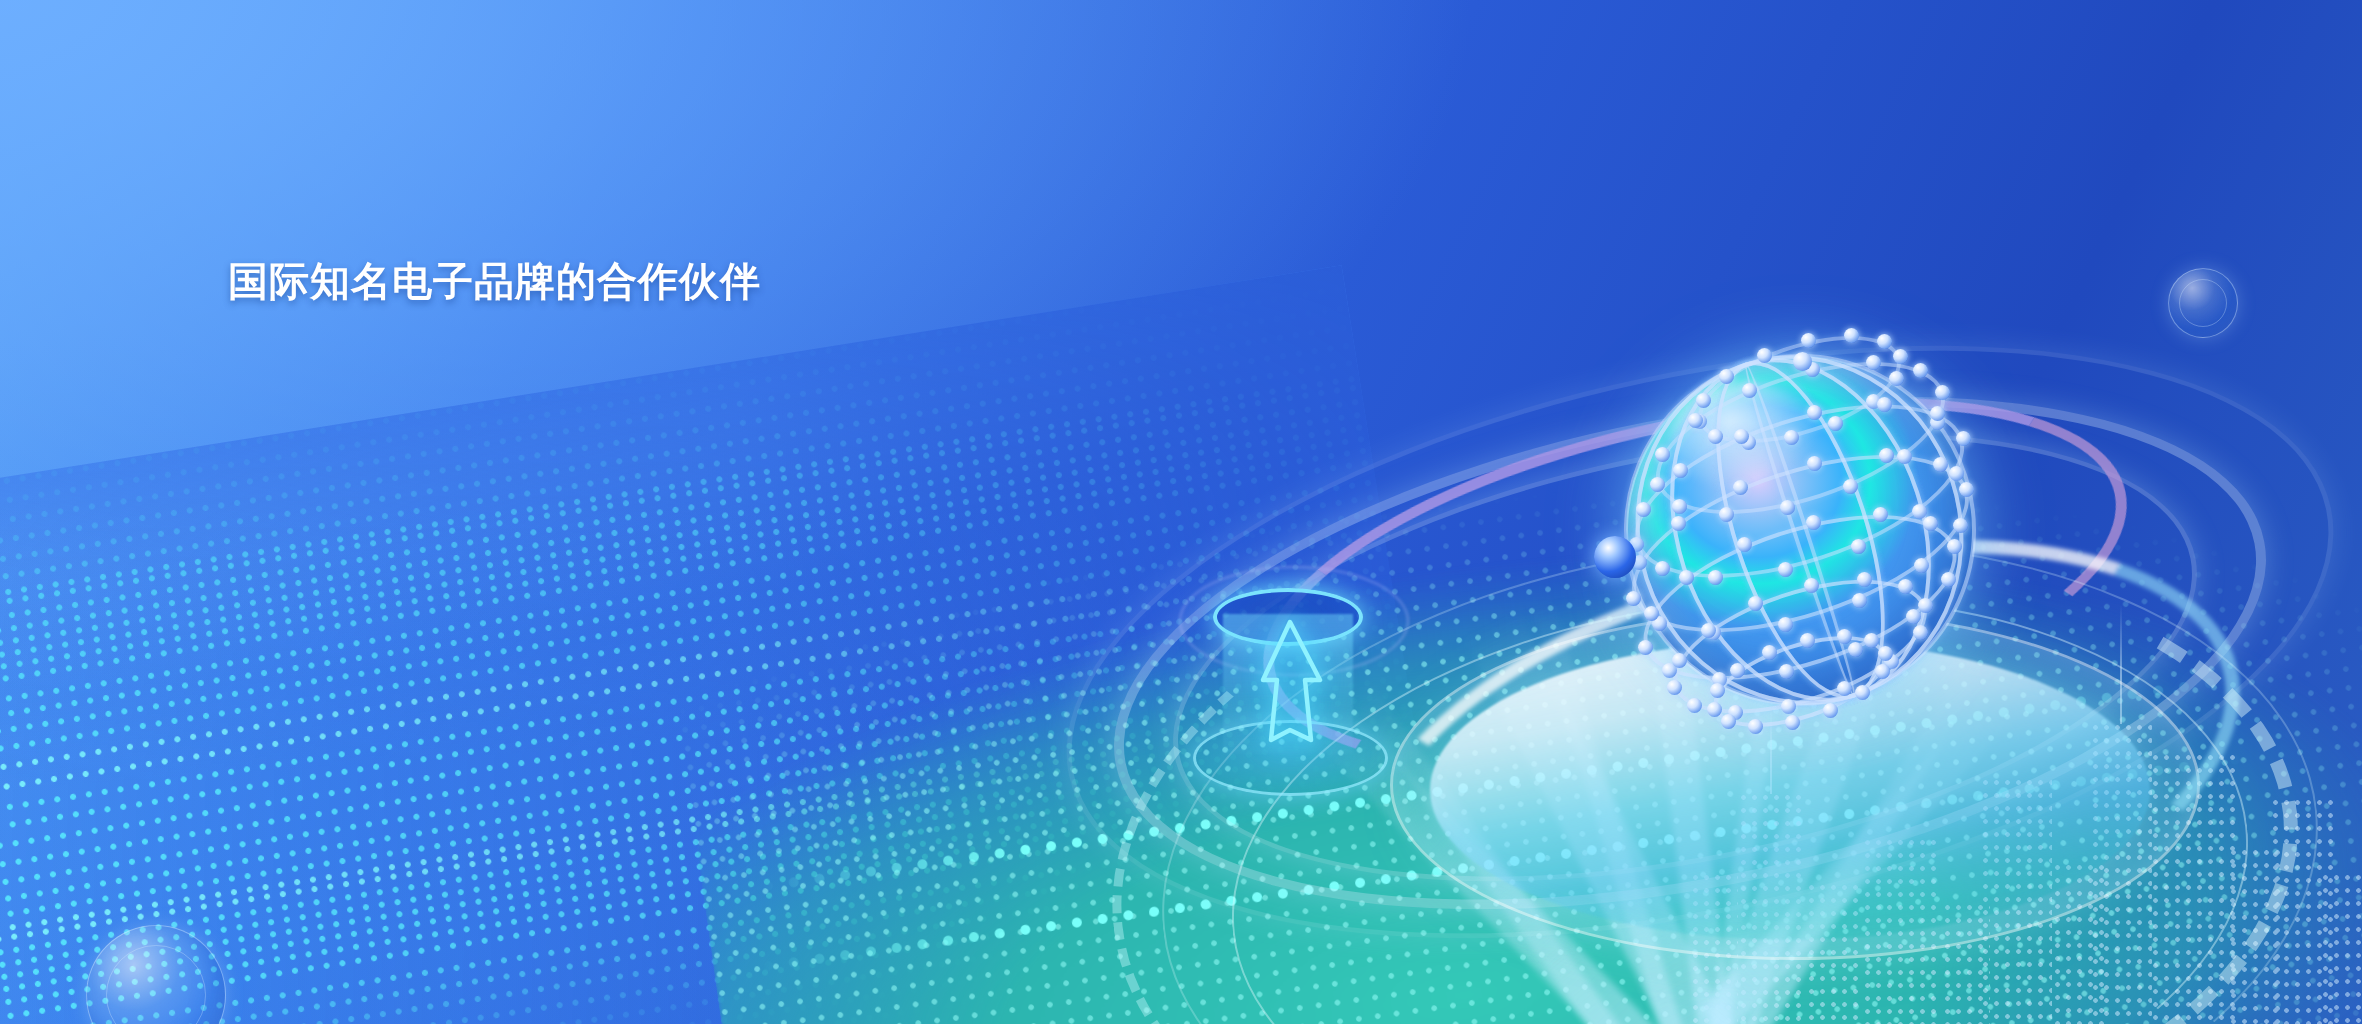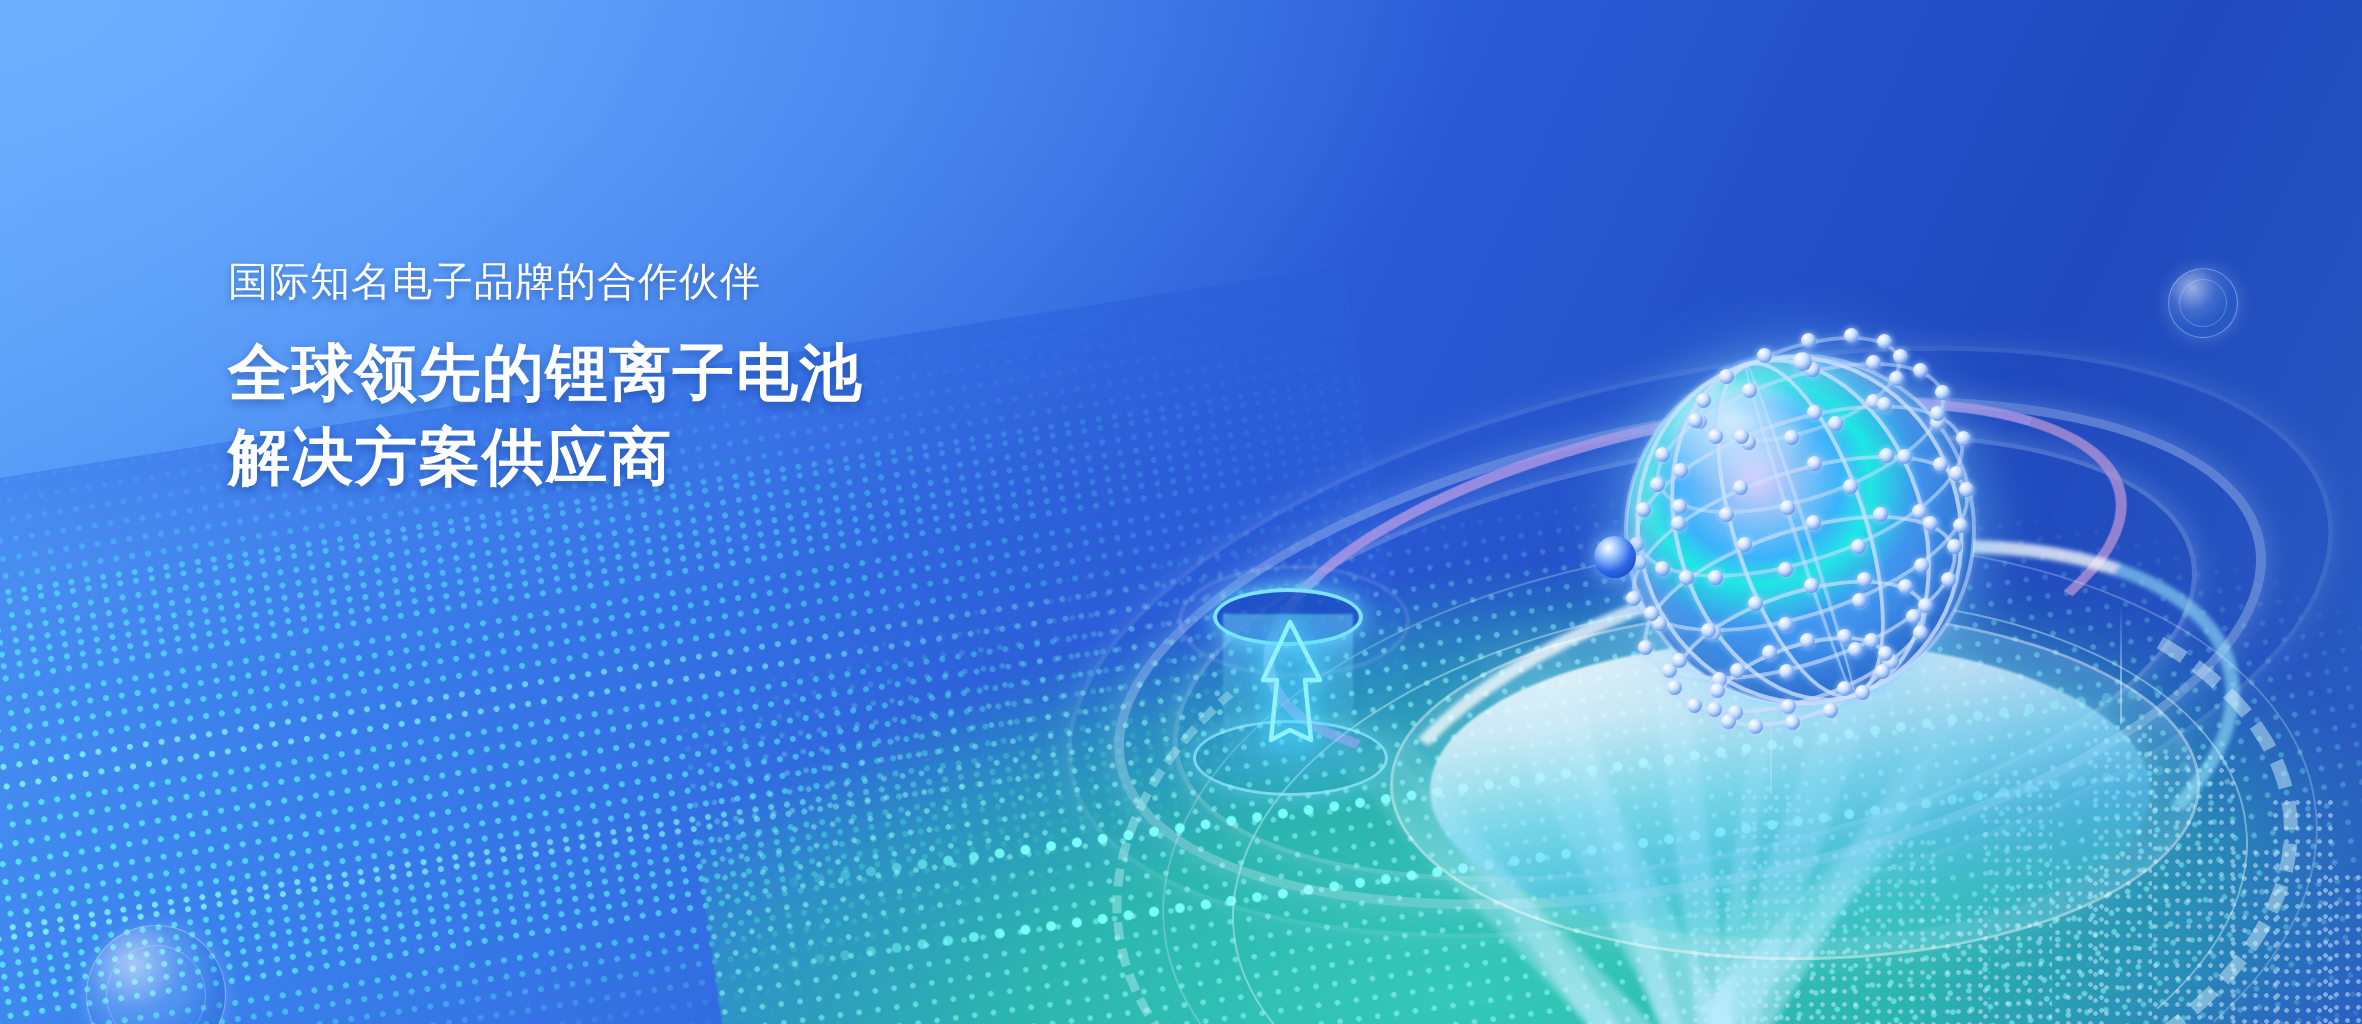--- a/index.html
+++ b/index.html
@@ -190,21 +190,21 @@
     position:absolute; border-radius:50%;
     background:radial-gradient(circle at 34% 28%, rgba(255,255,255,.55) 0%, rgba(190,225,255,.22) 34%, rgba(90,160,255,.16) 62%, rgba(255,255,255,.10) 100%);
     border:1.5px solid rgba(220,240,255,.38);
     box-shadow:inset -8px -10px 22px rgba(30,80,190,.35), 0 0 18px rgba(180,220,255,.28);
   }
   .bubble .ring{ position:absolute; inset:14%; border-radius:50%; border:1.5px solid rgba(220,240,255,.30); }
 
   
   .copy{ position:absolute; left:228px; top:258px; width:1000px; }
   .subtitle{
-    font-size:40px; line-height:1.18; color:#ffffff; letter-spacing:1px; font-weight:400;
+    font-size:40px; line-height:1.18; color:#ffffff; letter-spacing:1px; font-weight:700;
     text-shadow:0 3px 7px rgba(12,50,130,.45);
   }
   .headline{
     margin-top:26px; font-size:62px; line-height:84px; font-weight:700; color:#ffffff;
     letter-spacing:1.5px; text-shadow:0 4px 10px rgba(12,50,130,.48);
   }
   .headline span{ display:block; }
 </style>
 </head>
 <body>
@@ -447,19 +447,15 @@
 
   <div class="bubble" style="left:2168px; top:268px; width:70px;  height:70px;">
       <span class="ring"></span>
     </div>
   <div class="bubble" style="left:86px;   top:925px; width:140px; height:140px;">
       <span class="ring"></span>
     </div>
 
   <div class="copy">
     <div class="subtitle">国际知名电子品牌的合作伙伴</div>
-    <div class="headline">
-      <span>全球领先的锂离子电池</span>
-      <span>解决方案供应商</span>
-    </div>
   </div>
 
 </div>
 
 </body></html>

